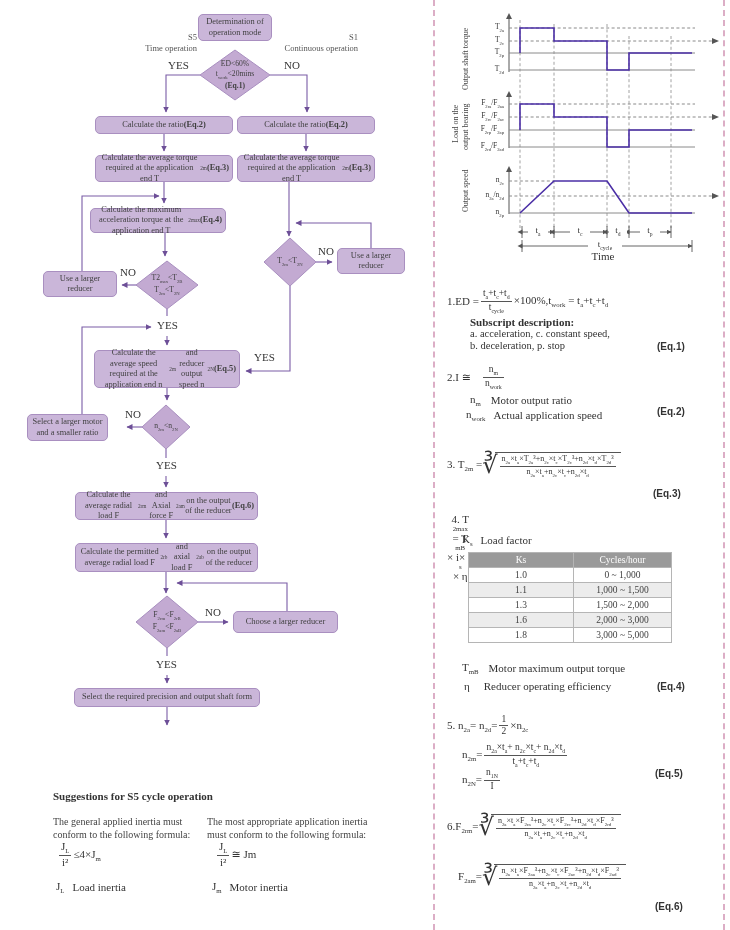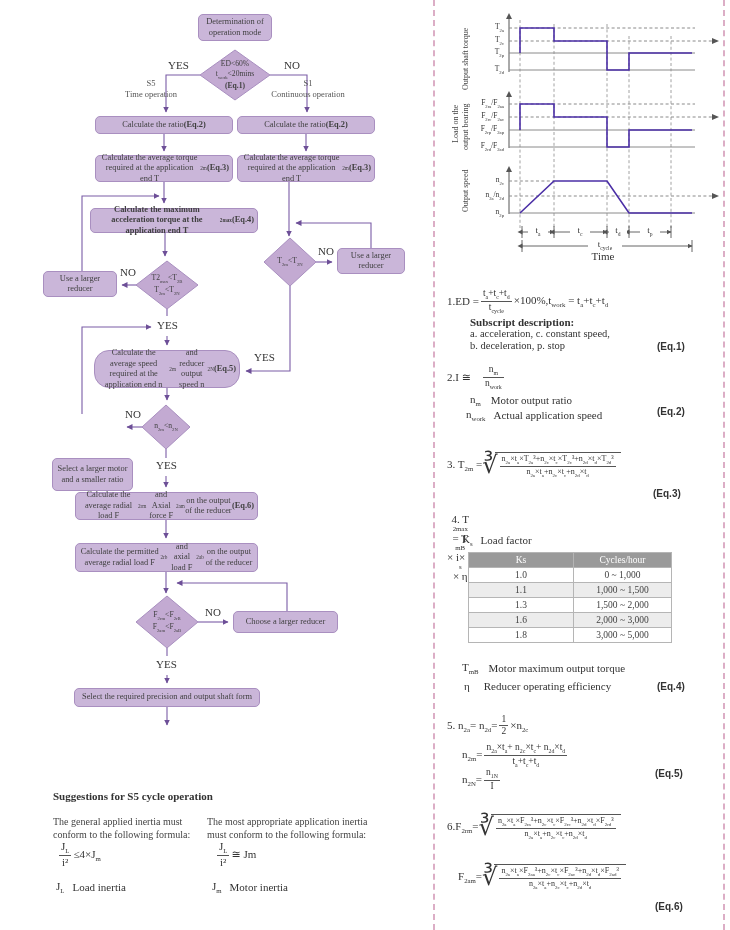--- a/index.html
+++ b/index.html
@@ -5,21 +5,21 @@
   html,body{margin:0;padding:0;background:#fff;}
   .page{position:relative;width:730px;height:930px;background:#ffffff;
         font-family:"Liberation Serif",serif;color:#3f3f3f;overflow:hidden;}
   svg{position:absolute;left:0;top:0;}
   .node{position:absolute;display:flex;align-items:center;justify-content:center;
         text-align:center;background:#cab6d9;border:1px solid #a98fc0;border-radius:5px;
         font-size:8.4px;line-height:1.25;color:#3f3f3f;padding:1px 3px;box-sizing:border-box;z-index:3;}
   .dtext{position:absolute;display:flex;flex-direction:column;align-items:center;justify-content:center;
         text-align:center;font-size:7.6px;color:#3f3f3f;line-height:1.3;z-index:3;}
   .yesno{position:absolute;font-weight:normal;font-size:11px;color:#333;z-index:4;background:#fff;line-height:1;padding:0 1px;}
-  .lbl{position:absolute;font-size:8.5px;color:#555;text-align:center;z-index:3;line-height:1.3;margin-top:46px;}
+  .lbl{position:absolute;font-size:8.5px;color:#555;text-align:right;z-index:3;line-height:1.3;}
   .heading{position:absolute;font-weight:bold;font-size:11px;color:#333;}
   .para{position:absolute;font-size:10px;color:#444;line-height:1.25;}
   .eqline{position:absolute;display:flex;align-items:center;font-size:11px;color:#333;white-space:nowrap;z-index:3;}
   .eqtag{position:absolute;font-family:"Liberation Sans",sans-serif;font-weight:bold;font-size:10px;color:#333;z-index:3;}
   .frac{display:inline-block;vertical-align:middle;text-align:center;margin:0 2px;}
   .frac>.num{display:block;border-bottom:1px solid #555;padding:0 2px;line-height:1.2;}
   .frac>.den{display:block;line-height:1.2;padding:0 2px;}
   .cbrt{display:inline-flex;align-items:center;}
   .cbrt>.sign{font-family:"DejaVu Sans",sans-serif;font-size:24px;line-height:.85;margin-right:-3px;color:#333;}
   .cbrt>.inner{border-top:1px solid #555;padding:1px 3px 0;}
@@ -170,44 +170,44 @@
 
   <div class="yesno" style="left:167px;top:60px;">YES</div>
   <div class="yesno" style="left:283px;top:60px;">NO</div>
 
   <div class="node" style="left:95px;top:116px;width:138px;height:18px;">Calculate the ratio <b>(Eq.2)</b></div>
   <div class="node" style="left:237px;top:116px;width:138px;height:18px;">Calculate the ratio<b>(Eq.2)</b></div>
 
   <div class="node" style="left:95px;top:155px;width:138px;height:27px;">Calculate the average torque required at the application end T<sub>2m</sub><b>(Eq.3)</b></div>
   <div class="node" style="left:237px;top:155px;width:138px;height:27px;">Calculate the average torque required at the application end T<sub>2m</sub><b>(Eq.3)</b></div>
 
-  <div class="node" style="left:90px;top:208px;width:168px;height:25px;font-weight:bold;">Calculate the maximum acceleration torque at the application end T<sub>2max</sub><b>(Eq.4)</b></div>
+  <div class="node" style="left:90px;top:208px;width:136px;height:25px;">Calculate the maximum acceleration torque at the application end T<sub>2max</sub><b>(Eq.4)</b></div>
 
   <div class="dtext" style="left:136px;top:265px;width:62px;height:40px;">
     <span>T2<sub>max</sub>&lt;T<sub>2B</sub></span>
     <span>T<sub>2m</sub>&lt;T<sub>2N</sub></span>
   </div>
   <div class="node" style="left:43px;top:271px;width:74px;height:26px;">Use a larger reducer</div>
   <div class="yesno" style="left:119px;top:267px;">NO</div>
 
   <div class="dtext" style="left:264px;top:244px;width:52px;height:36px;">
     <span>T<sub>2m</sub>&lt;T<sub>2N</sub></span>
   </div>
   <div class="node" style="left:337px;top:248px;width:68px;height:26px;">Use a larger reducer</div>
   <div class="yesno" style="left:317px;top:246px;">NO</div>
 
   <div class="yesno" style="left:156px;top:320px;">YES</div>
 
-  <div class="node" style="left:94px;top:350px;width:146px;height:38px;border-radius:15px;">Calculate the average speed required at the application end n<sub>2m</sub> and reducer output speed n<sub>2N</sub> <b>(Eq.5)</b></div>
+  <div class="node" style="left:94px;top:350px;width:146px;height:38px;">Calculate the average speed required at the application end n<sub>2m</sub> and reducer output speed n<sub>2N</sub> <b>(Eq.5)</b></div>
   <div class="yesno" style="left:253px;top:352px;">YES</div>
 
   <div class="dtext" style="left:142px;top:411px;width:48px;height:32px;">
     <span>n<sub>2m</sub>&lt;n<sub>2N</sub></span>
   </div>
-  <div class="node" style="left:52px;top:414px;width:81px;height:33px;margin-top:44px;">Select a larger motor and a smaller ratio</div>
+  <div class="node" style="left:27px;top:414px;width:81px;height:27px;">Select a larger motor and a smaller ratio</div>
   <div class="yesno" style="left:124px;top:409px;">NO</div>
 
   <div class="yesno" style="left:155px;top:460px;">YES</div>
 
   <div class="node" style="left:75px;top:492px;width:183px;height:28px;">Calculate the average radial load F<sub>2rm</sub> and Axial force F<sub>2am</sub> on the output of the reducer <b>(Eq.6)</b></div>
   <div class="node" style="left:75px;top:543px;width:183px;height:29px;">Calculate the permitted average radial load F<sub>2rb</sub> and axial load F<sub>2ab</sub> on the output of the reducer</div>
 
   <div class="dtext" style="left:136px;top:602px;width:62px;height:40px;">
     <span>F<sub>2rm</sub>&lt;F<sub>2rB</sub></span>
     <span>F<sub>2am</sub>&lt;F<sub>2aB</sub></span>

